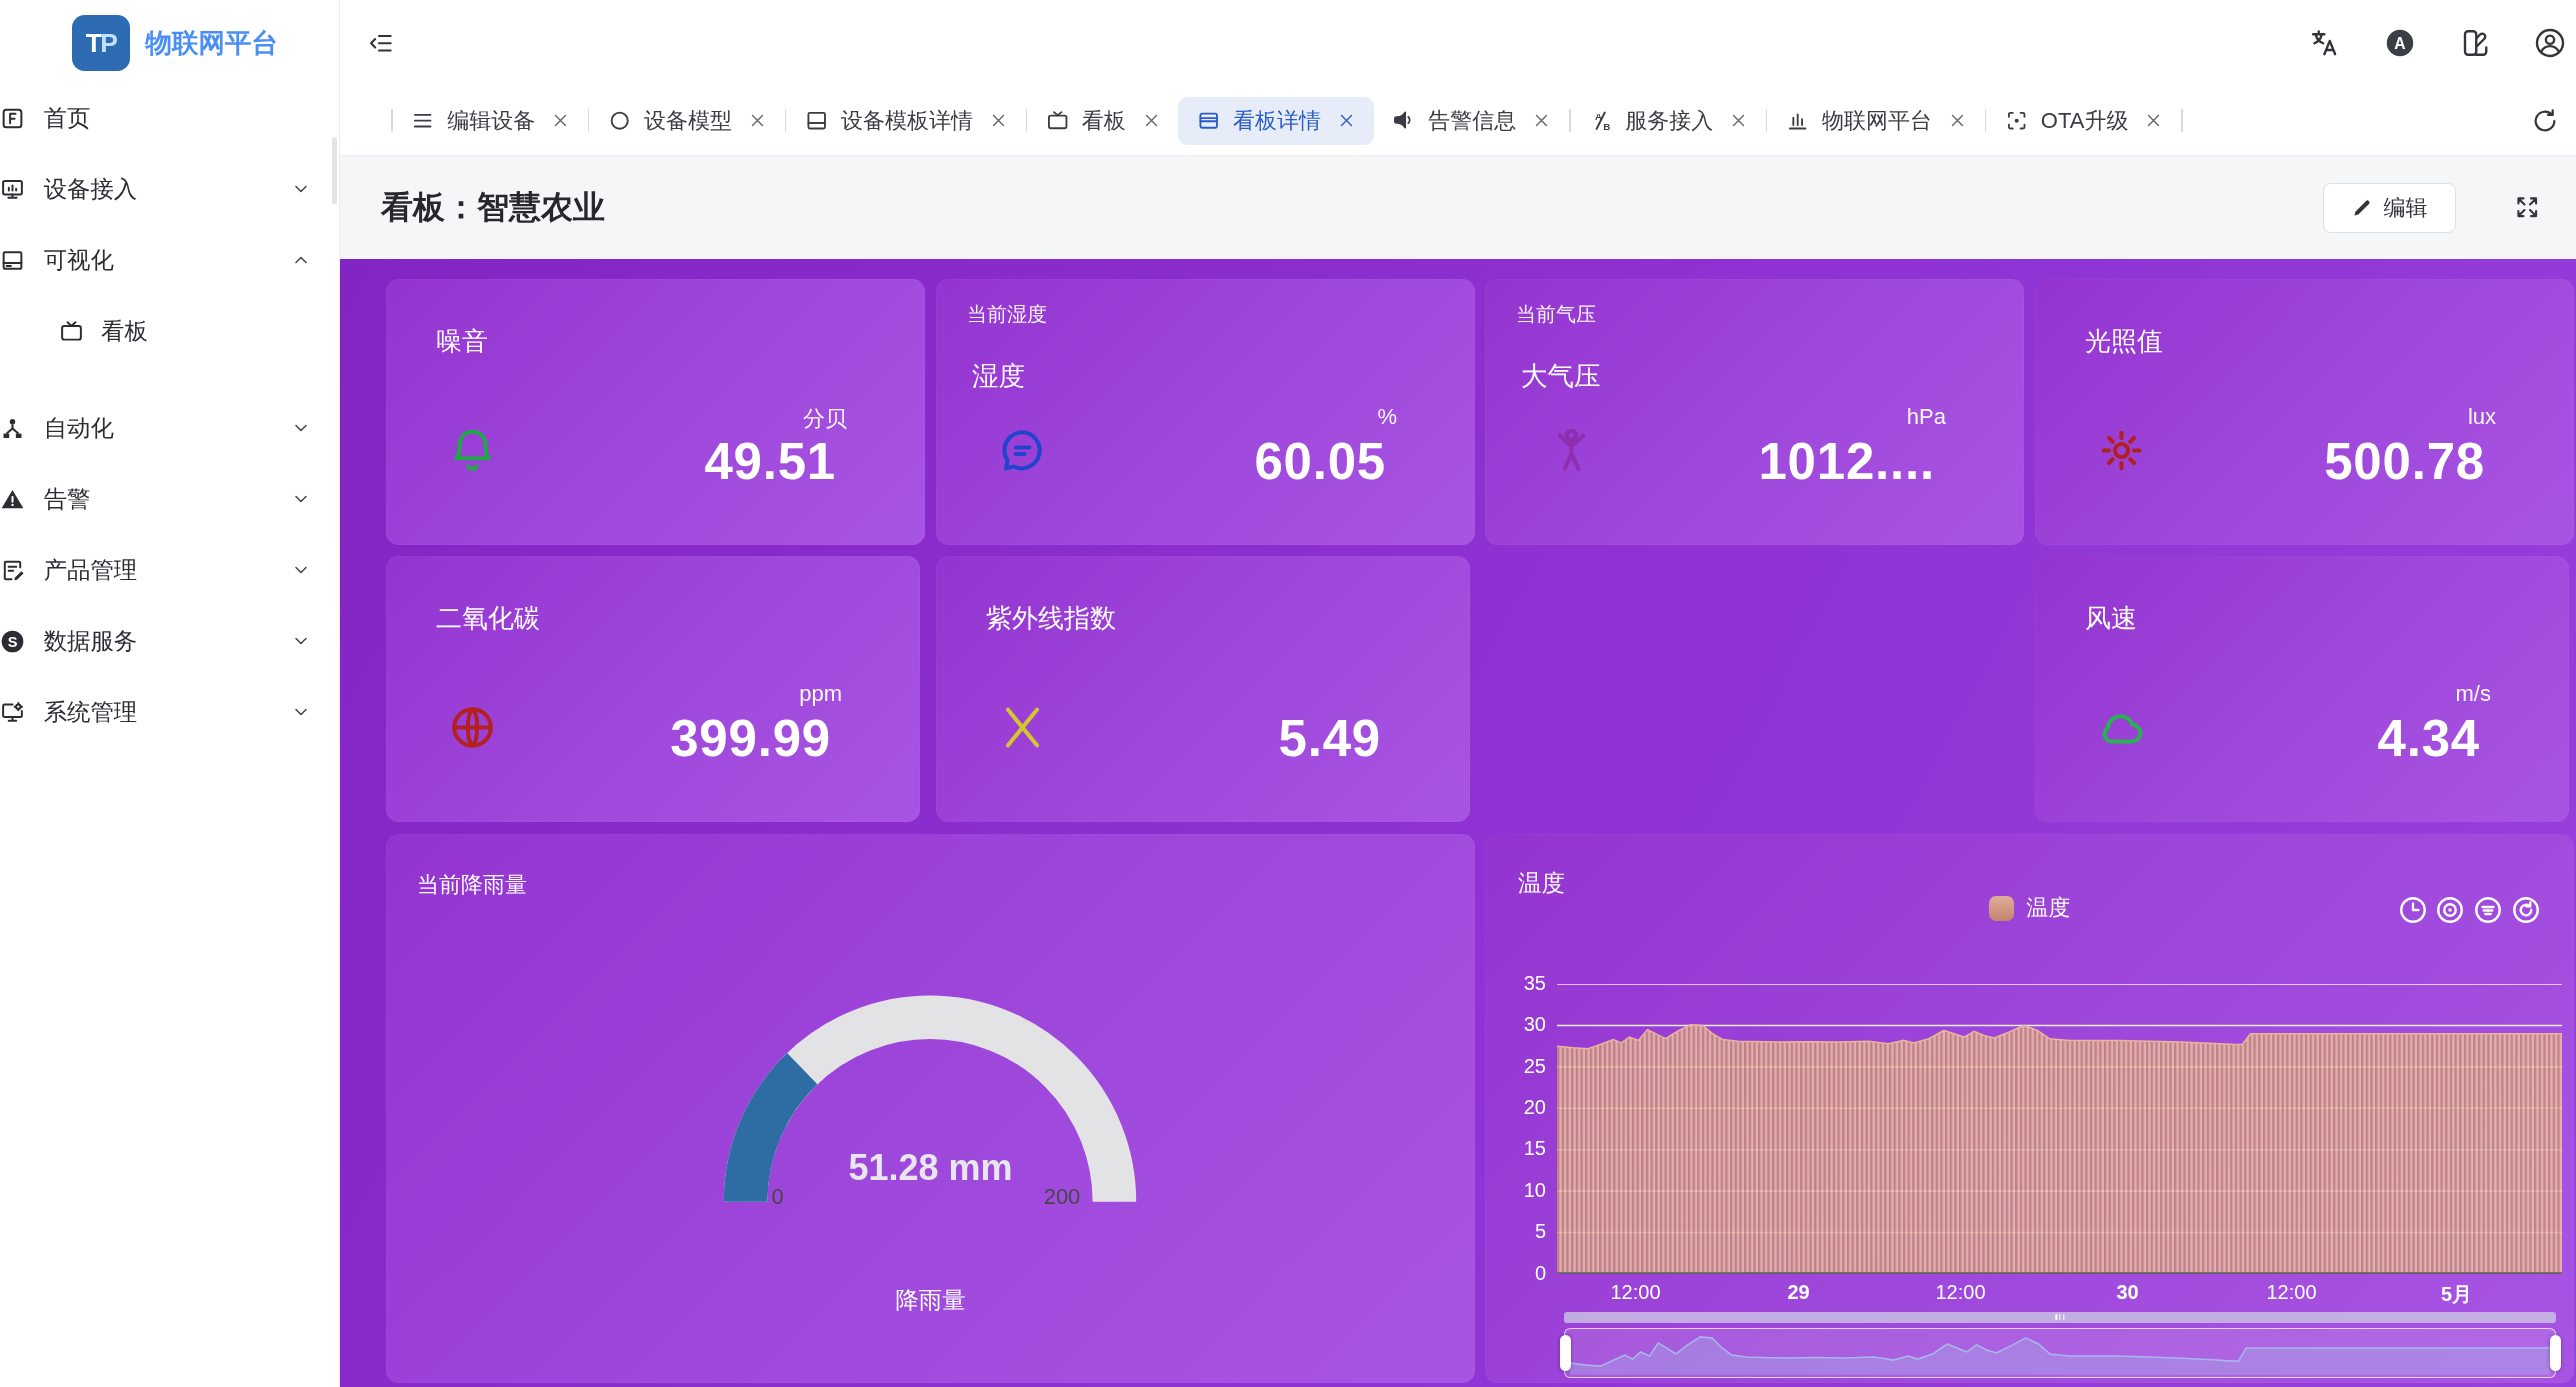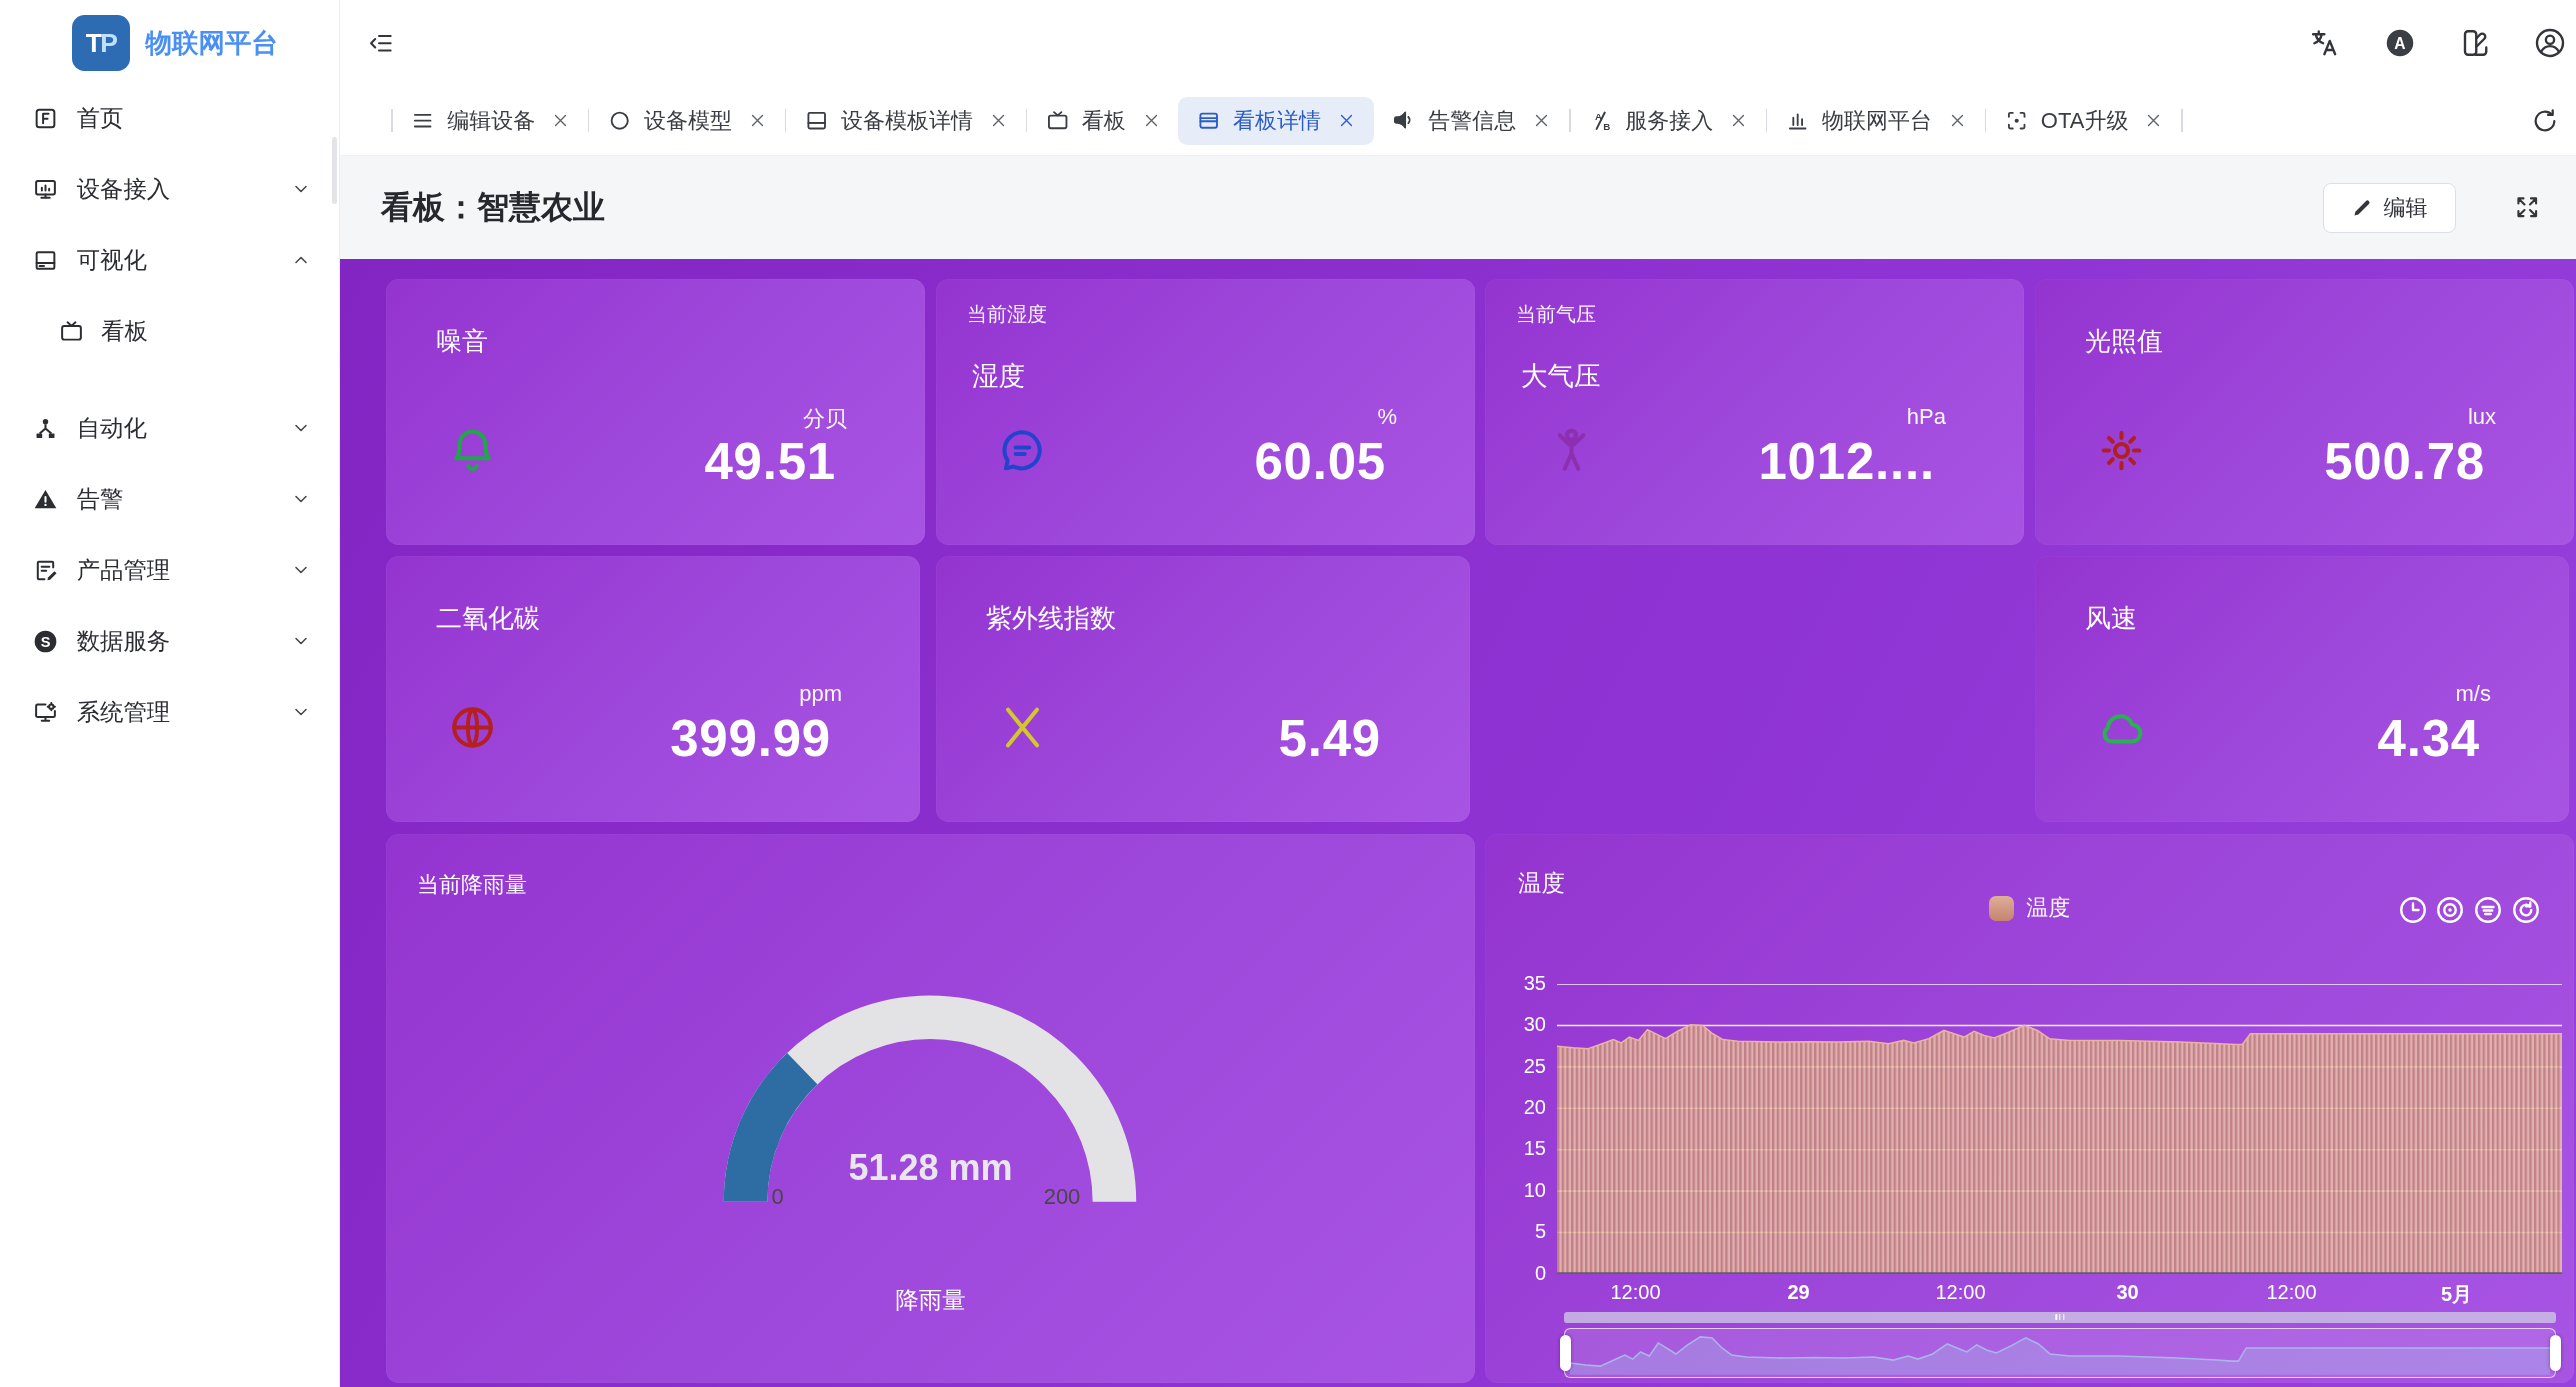--- a/index.html
+++ b/index.html
@@ -11,21 +11,21 @@
 
   
   .sidebar{position:absolute;left:0;top:0;width:340px;height:1388px;background:#fff;
            border-right:1.6px solid #ebedf0;box-sizing:border-box;}
   .logo-row{height:75px;display:flex;align-items:center;padding-left:72px;padding-top:11px;box-sizing:border-box;}
   .logo-mark{width:58px;height:56px;border-radius:12.5px;background:#2d6bb2;color:#fff;display:flex;
              align-items:center;justify-content:center;font-weight:bold;font-size:26.5px;letter-spacing:-1.6px;}
   .logo-mark i{font-style:normal;color:#bfe0ff;}
   .logo-title{margin-left:15.6px;font-size:26.5px;font-weight:bold;color:#4a90f4;}
   .menu{padding-top:7.8px;}
-  .menu-item{height:71px;display:flex;align-items:center;padding-left:33px;color:#2b2d33;cursor:pointer;}
+  .menu-item{height:71px;display:flex;align-items:center;color:#2b2d33;cursor:pointer;}
   .menu-item .micon{width:25px;height:25px;color:#2b2d33;flex:0 0 auto;}
   .menu-item .mlabel{margin-left:18.7px;font-size:23.4px;}
   .menu-item .chev{margin-left:auto;margin-right:28px;width:20px;height:20px;color:#46484e;}
   .menu-sub{padding-left:59px;}
   .menu-sub .mlabel{margin-left:17px;}
   .gap-before{margin-top:26px;justify-content:flex-end;}
   .side-scroll{position:absolute;right:1.6px;top:137px;width:5.5px;height:67px;border-radius:3.1px;background:#e3e4e8;}
 
   
   .topbar{position:absolute;left:340px;top:0;width:2236px;height:86px;background:#fff;

